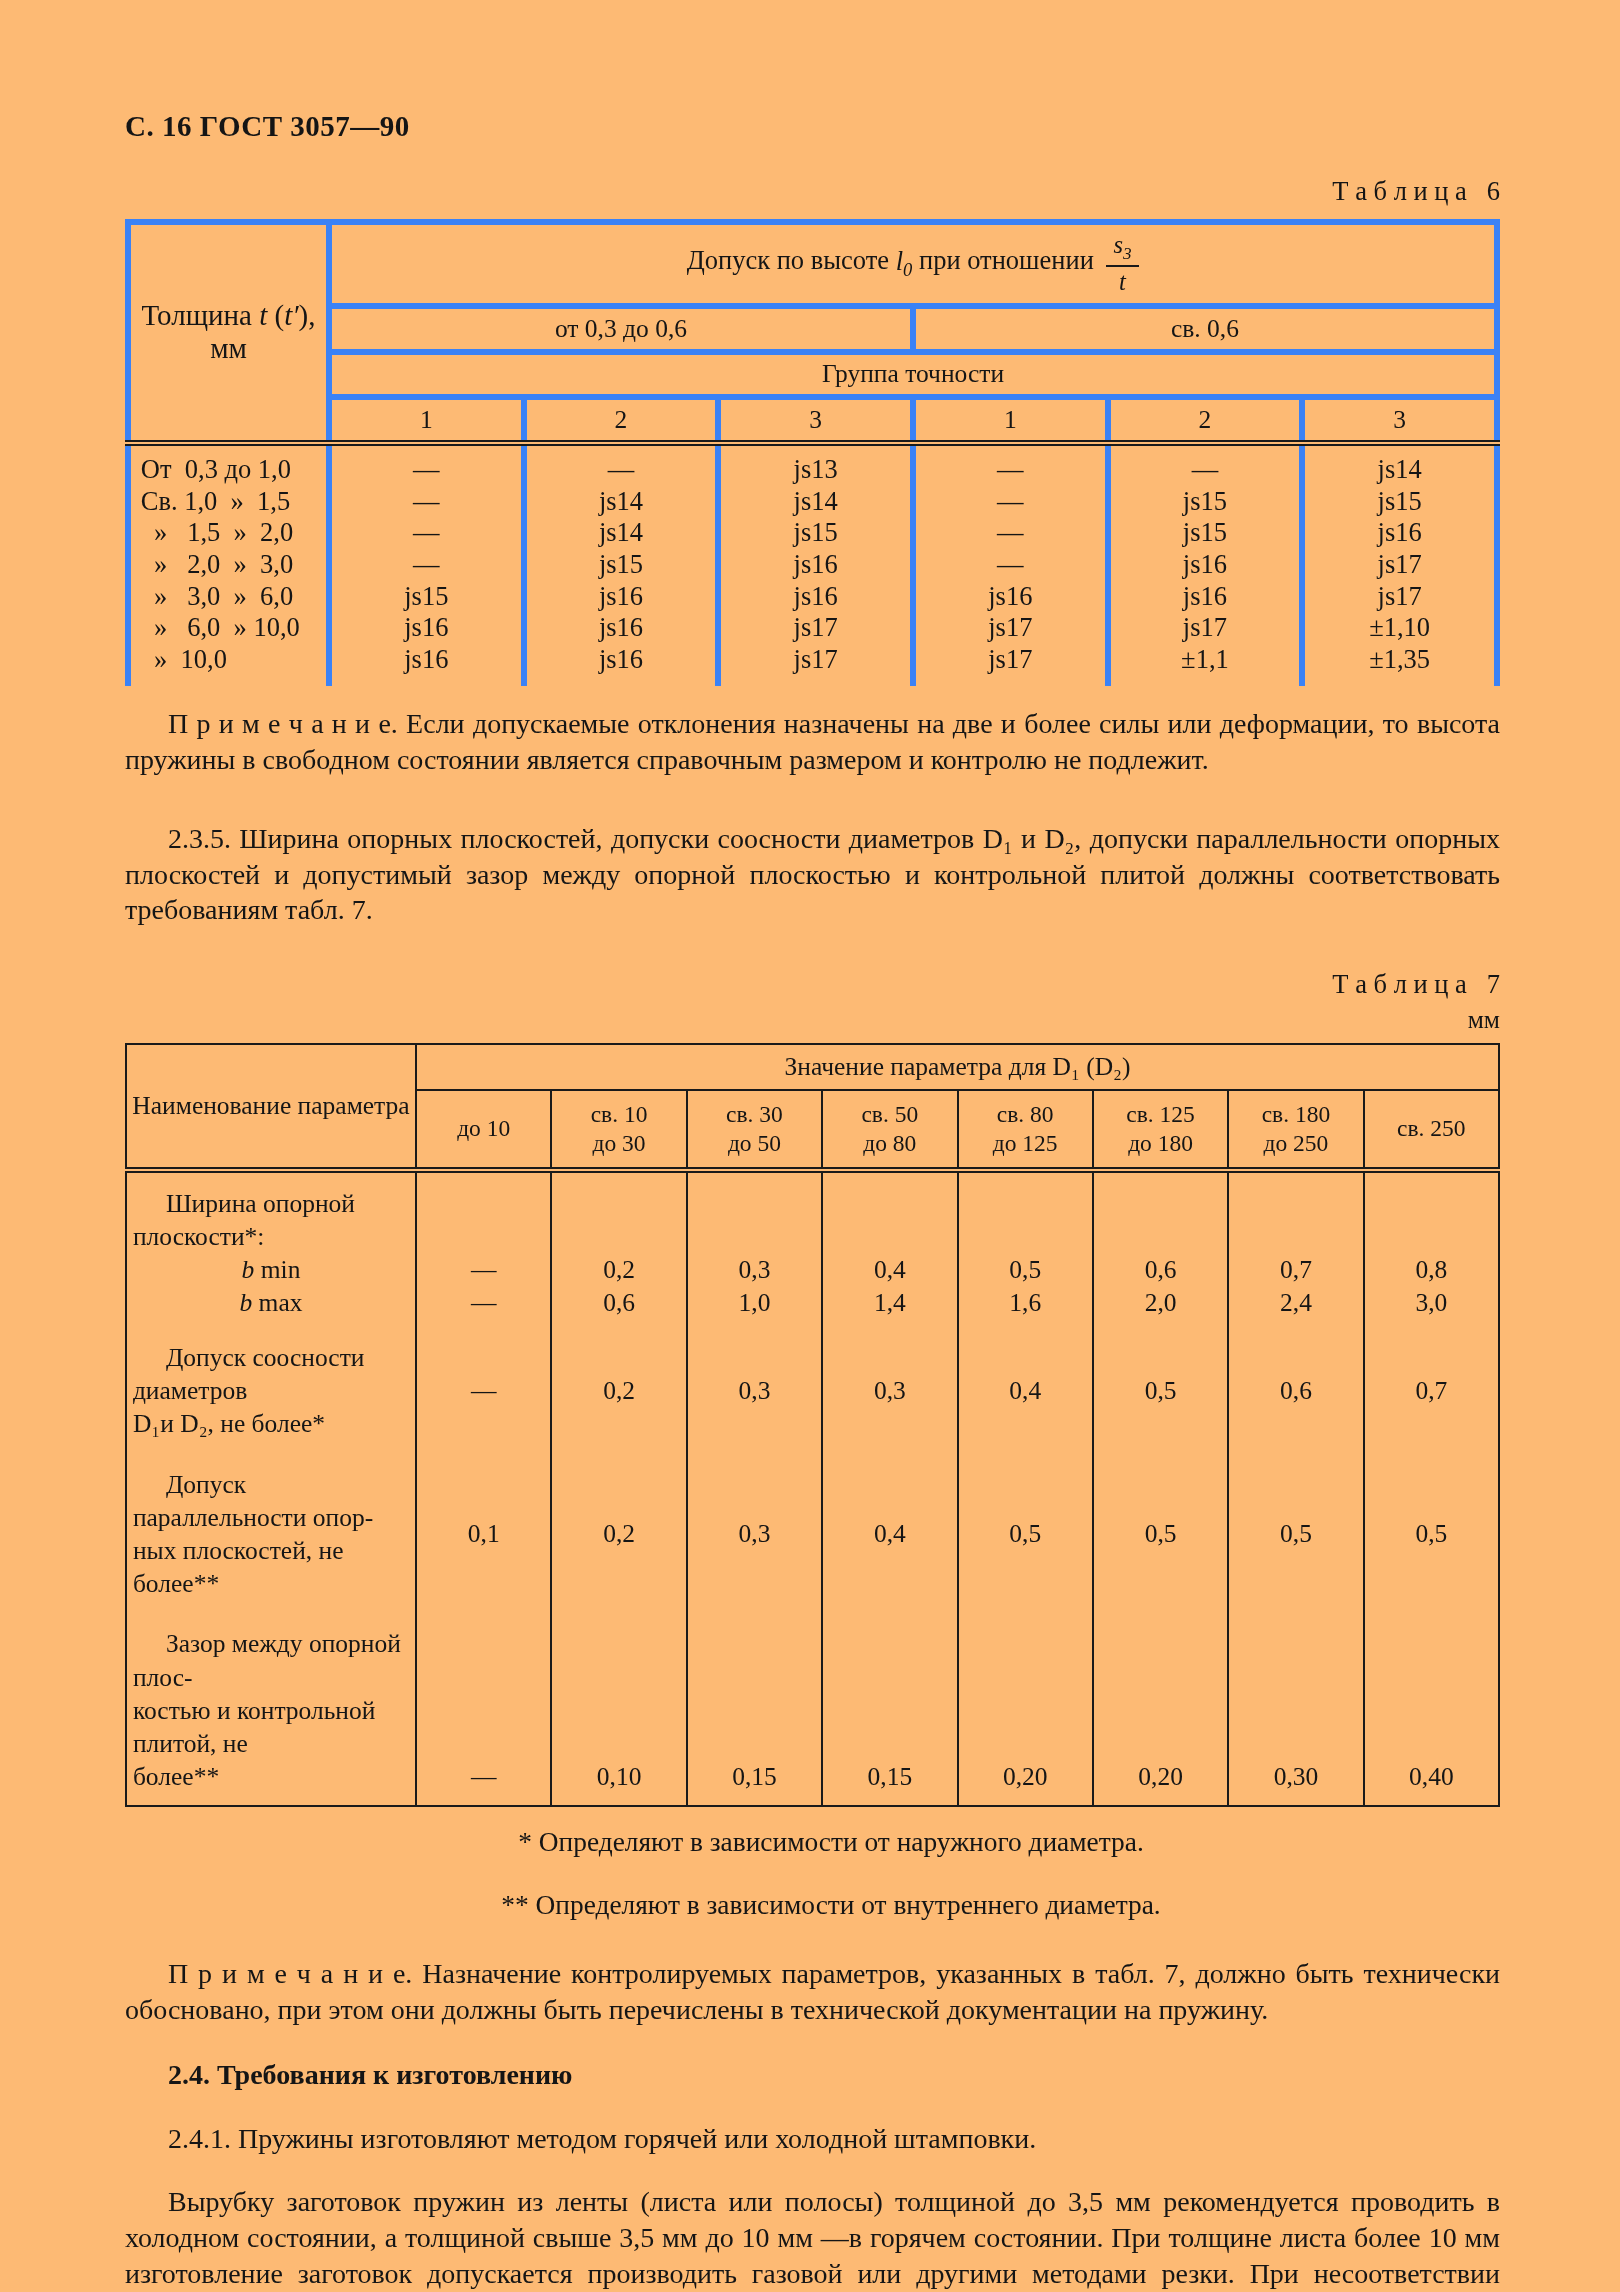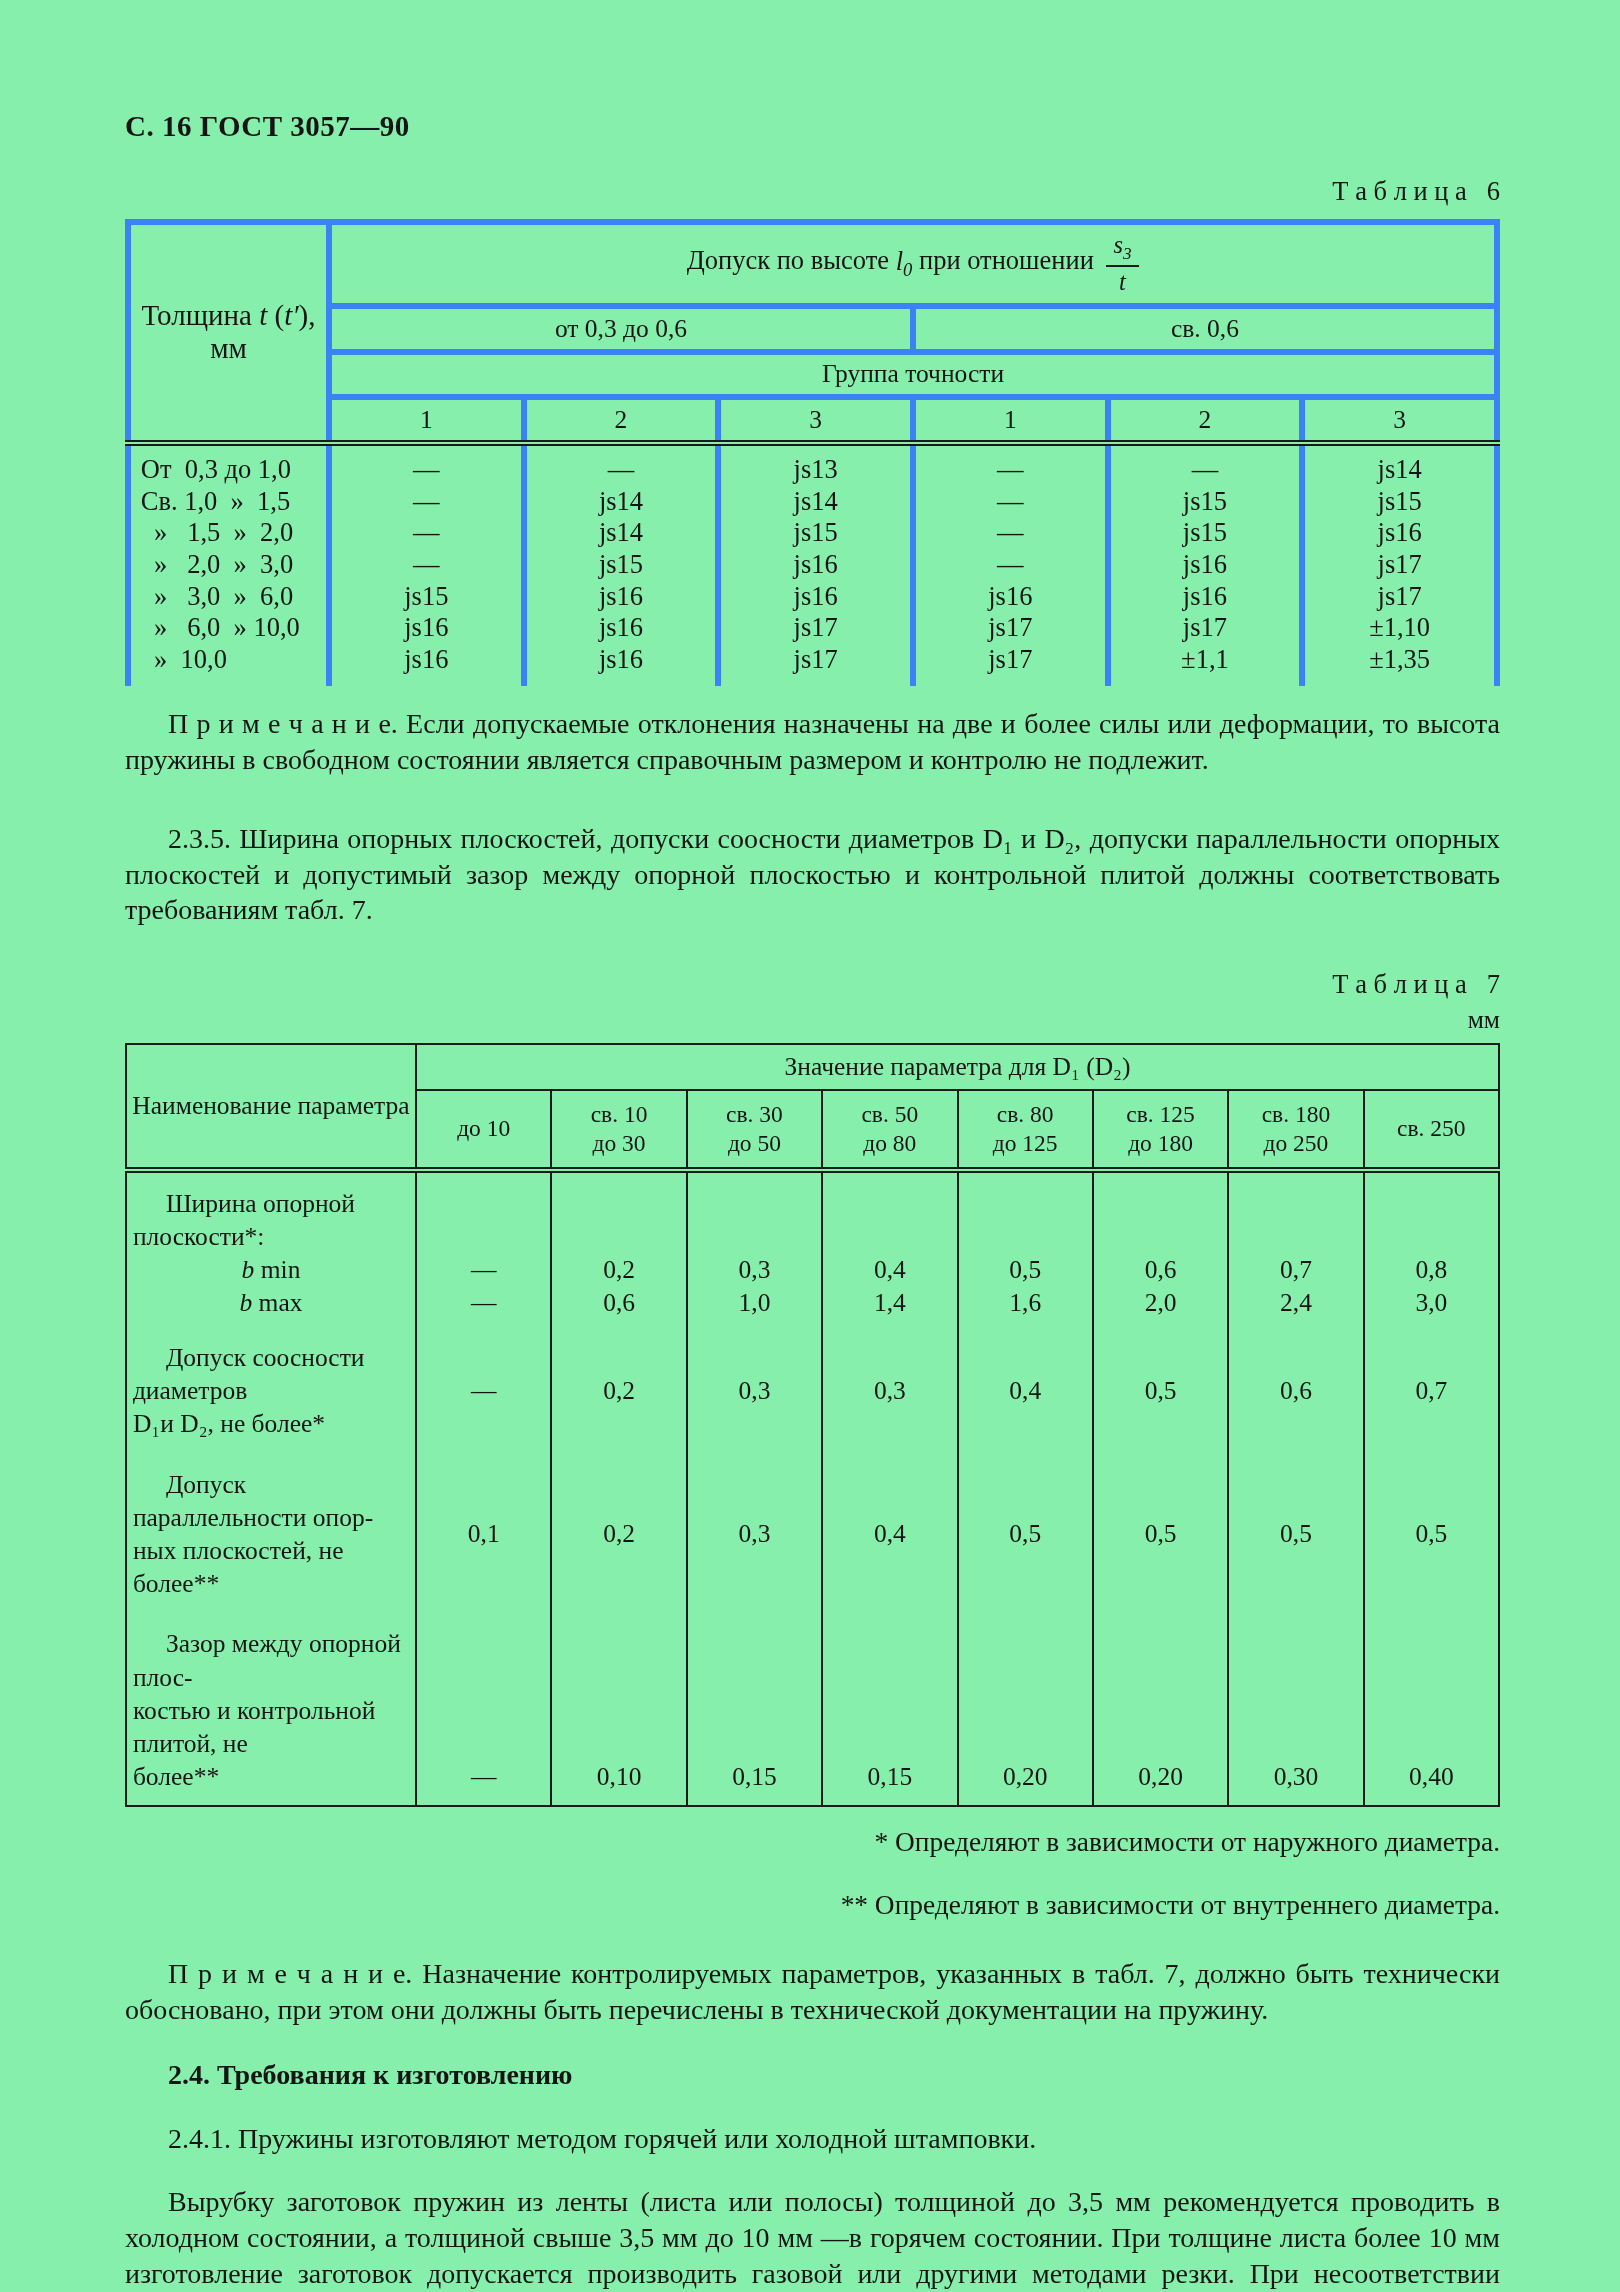--- a/index.html
+++ b/index.html
@@ -2,21 +2,21 @@
 <html><head>
 <meta charset="utf-8">
 <style>
   html, body { margin: 0; padding: 0; }
   body { background: #e9e9e9; }
   .page {
     position: relative;
     width: 1620px;
     height: 2293px;
     margin: 0 auto;
-    background: #86efac;
+    background: #fdba74;
     font-family: "Liberation Serif", "DejaVu Serif", serif;
     color: #151515;
     padding: 110px 120px 0 125px;
     box-sizing: border-box;
     overflow: hidden;
   }
   .page-header { font-weight: bold; font-size: 29px; letter-spacing: 0.5px; }
 
   .tcaption {
     text-align: right;
@@ -97,21 +97,21 @@
 
   
   .note, .para {
     font-size: 28px;
     line-height: 1.28;
     text-align: justify;
     text-indent: 43px;
   }
   .note6 { margin-top: 19.6px; }
   .para235 { margin-top: 43px; }
-  .footnote { font-size: 27.4px; line-height: 1.3; text-indent: 37px; text-align: right; }
+  .footnote { font-size: 27.4px; line-height: 1.3; text-indent: 37px; text-align: center; }
   .fn1 { margin-top: 17.6px; }
   .fn2 { margin-top: 11px; }
   .note7 { margin-top: 33px; }
   .s24 { margin-top: 29px; font-weight: bold; text-align: left; }
   .s241 { margin-top: 5.9px; text-align: left; }
   .pcut { margin-top: 5.9px; }
   i { font-style: italic; }
 </style>
 </head>
 <body>

